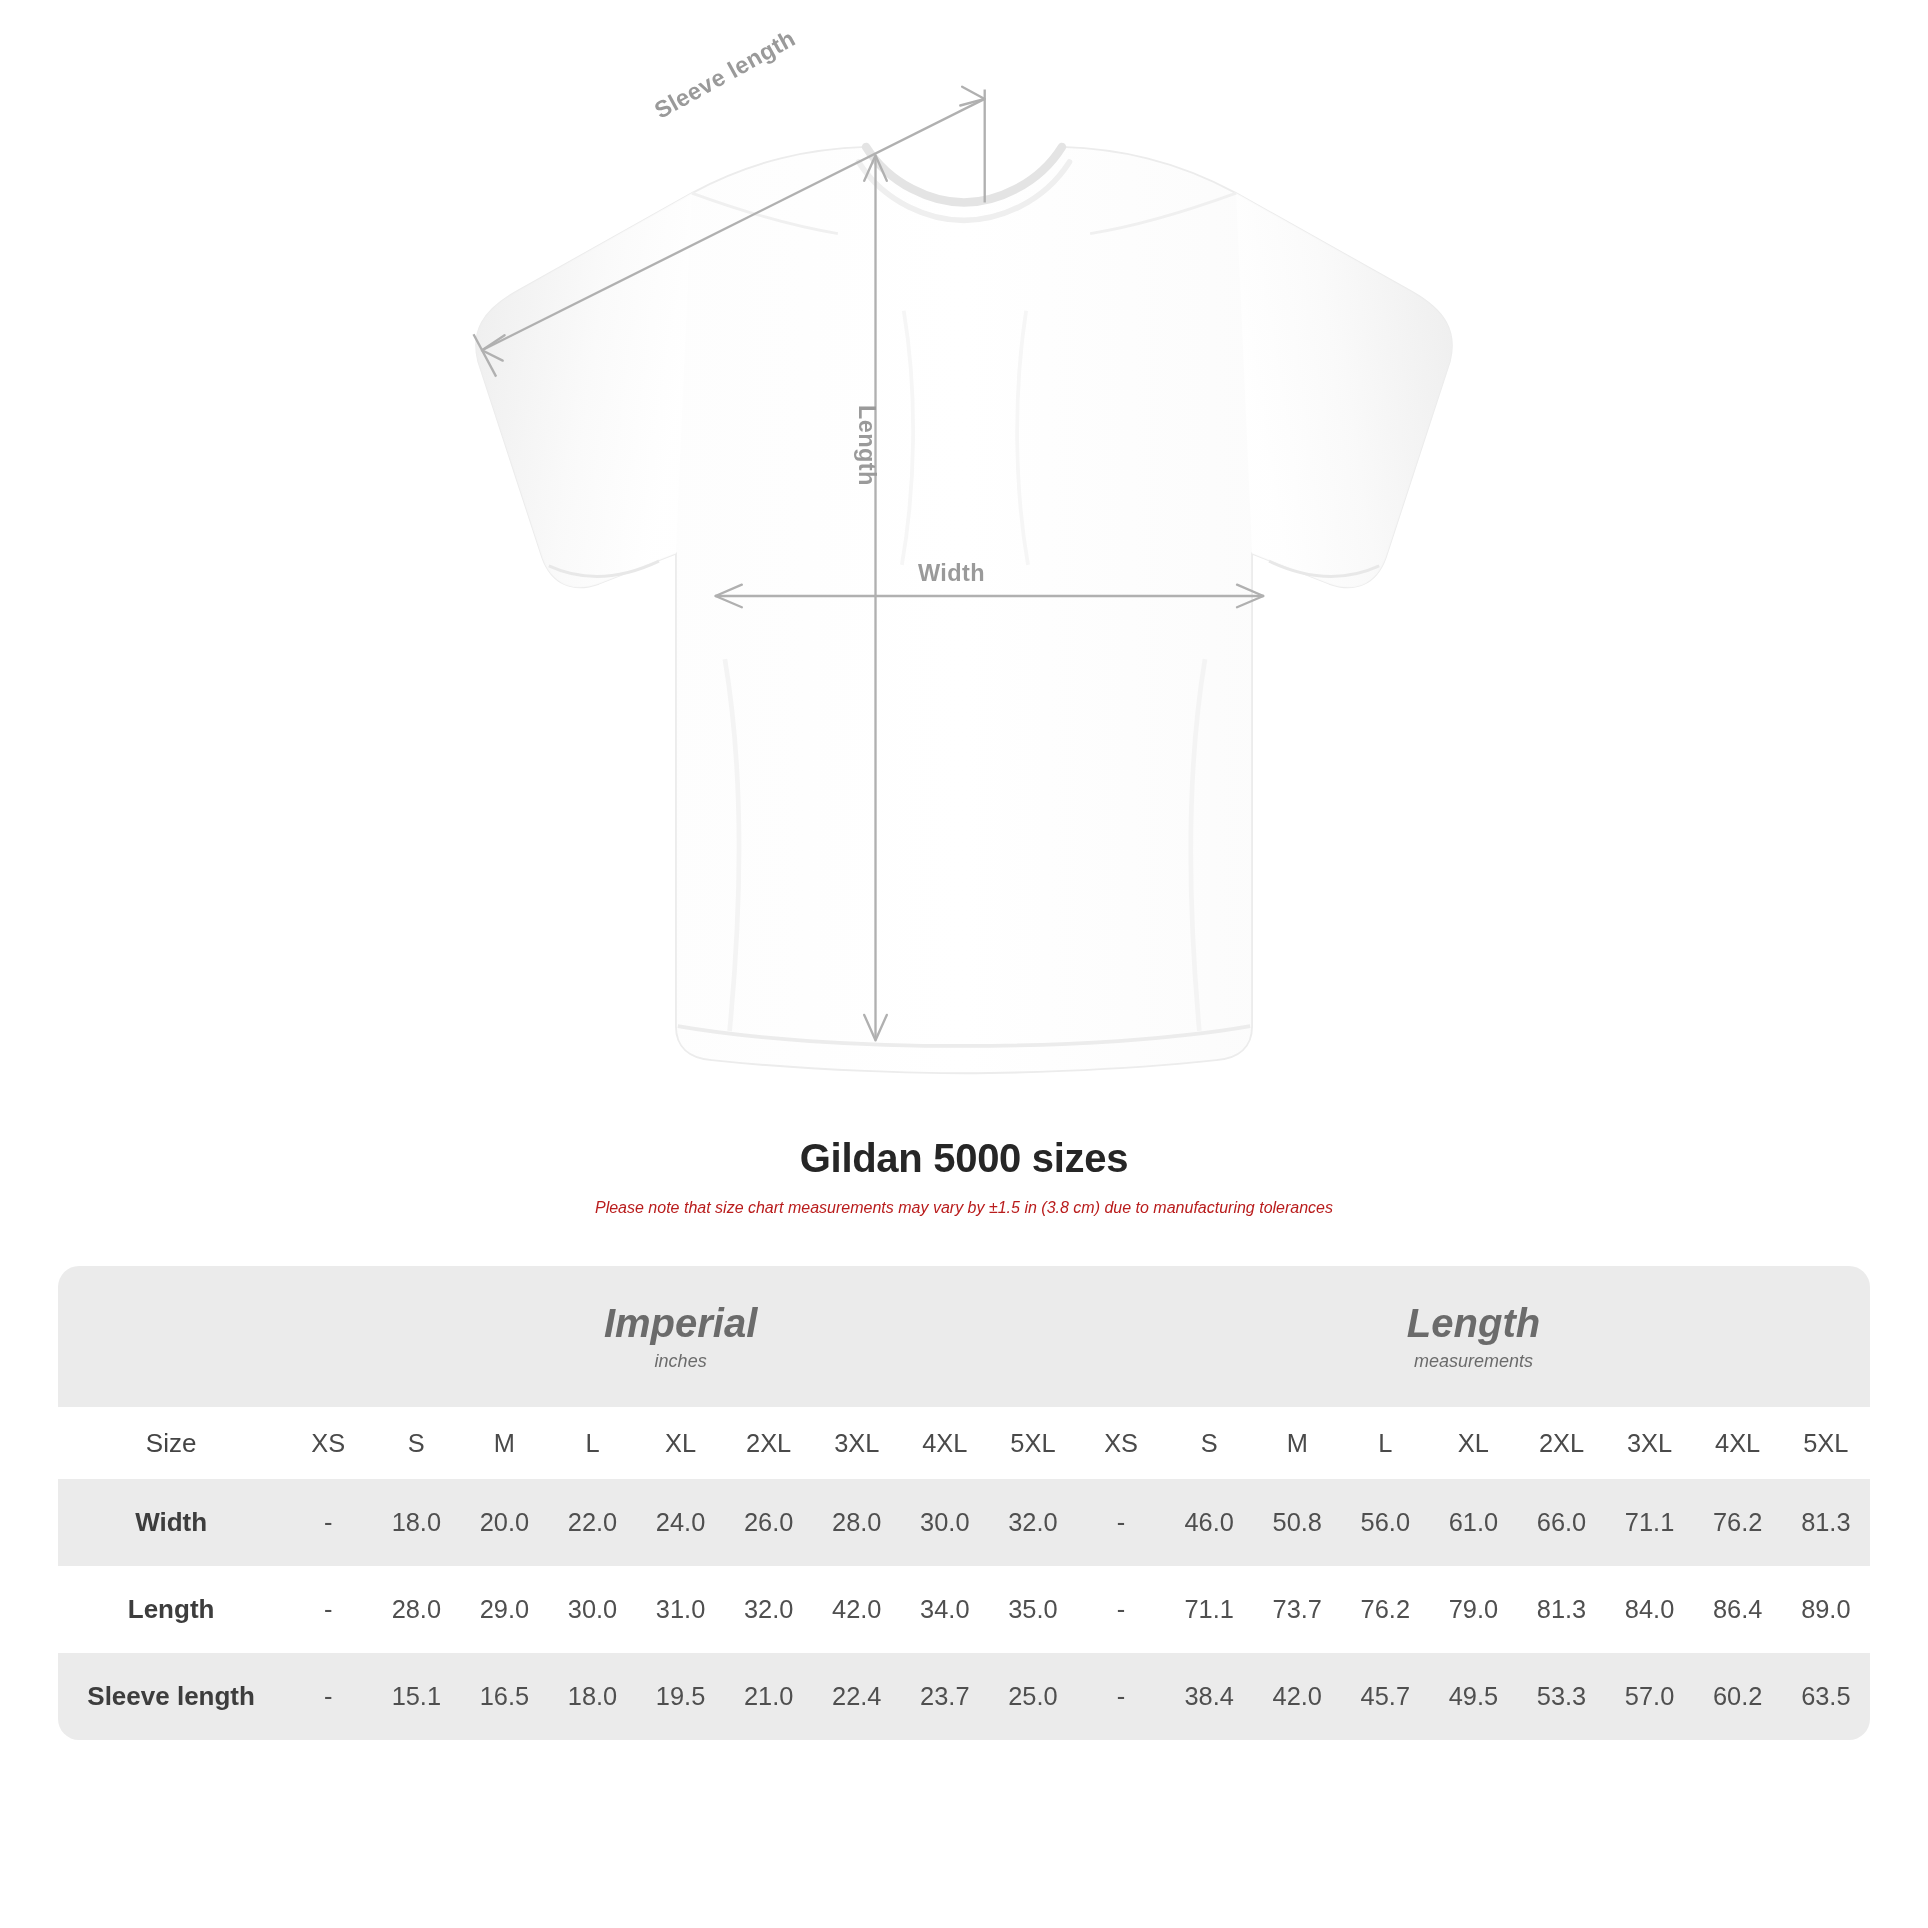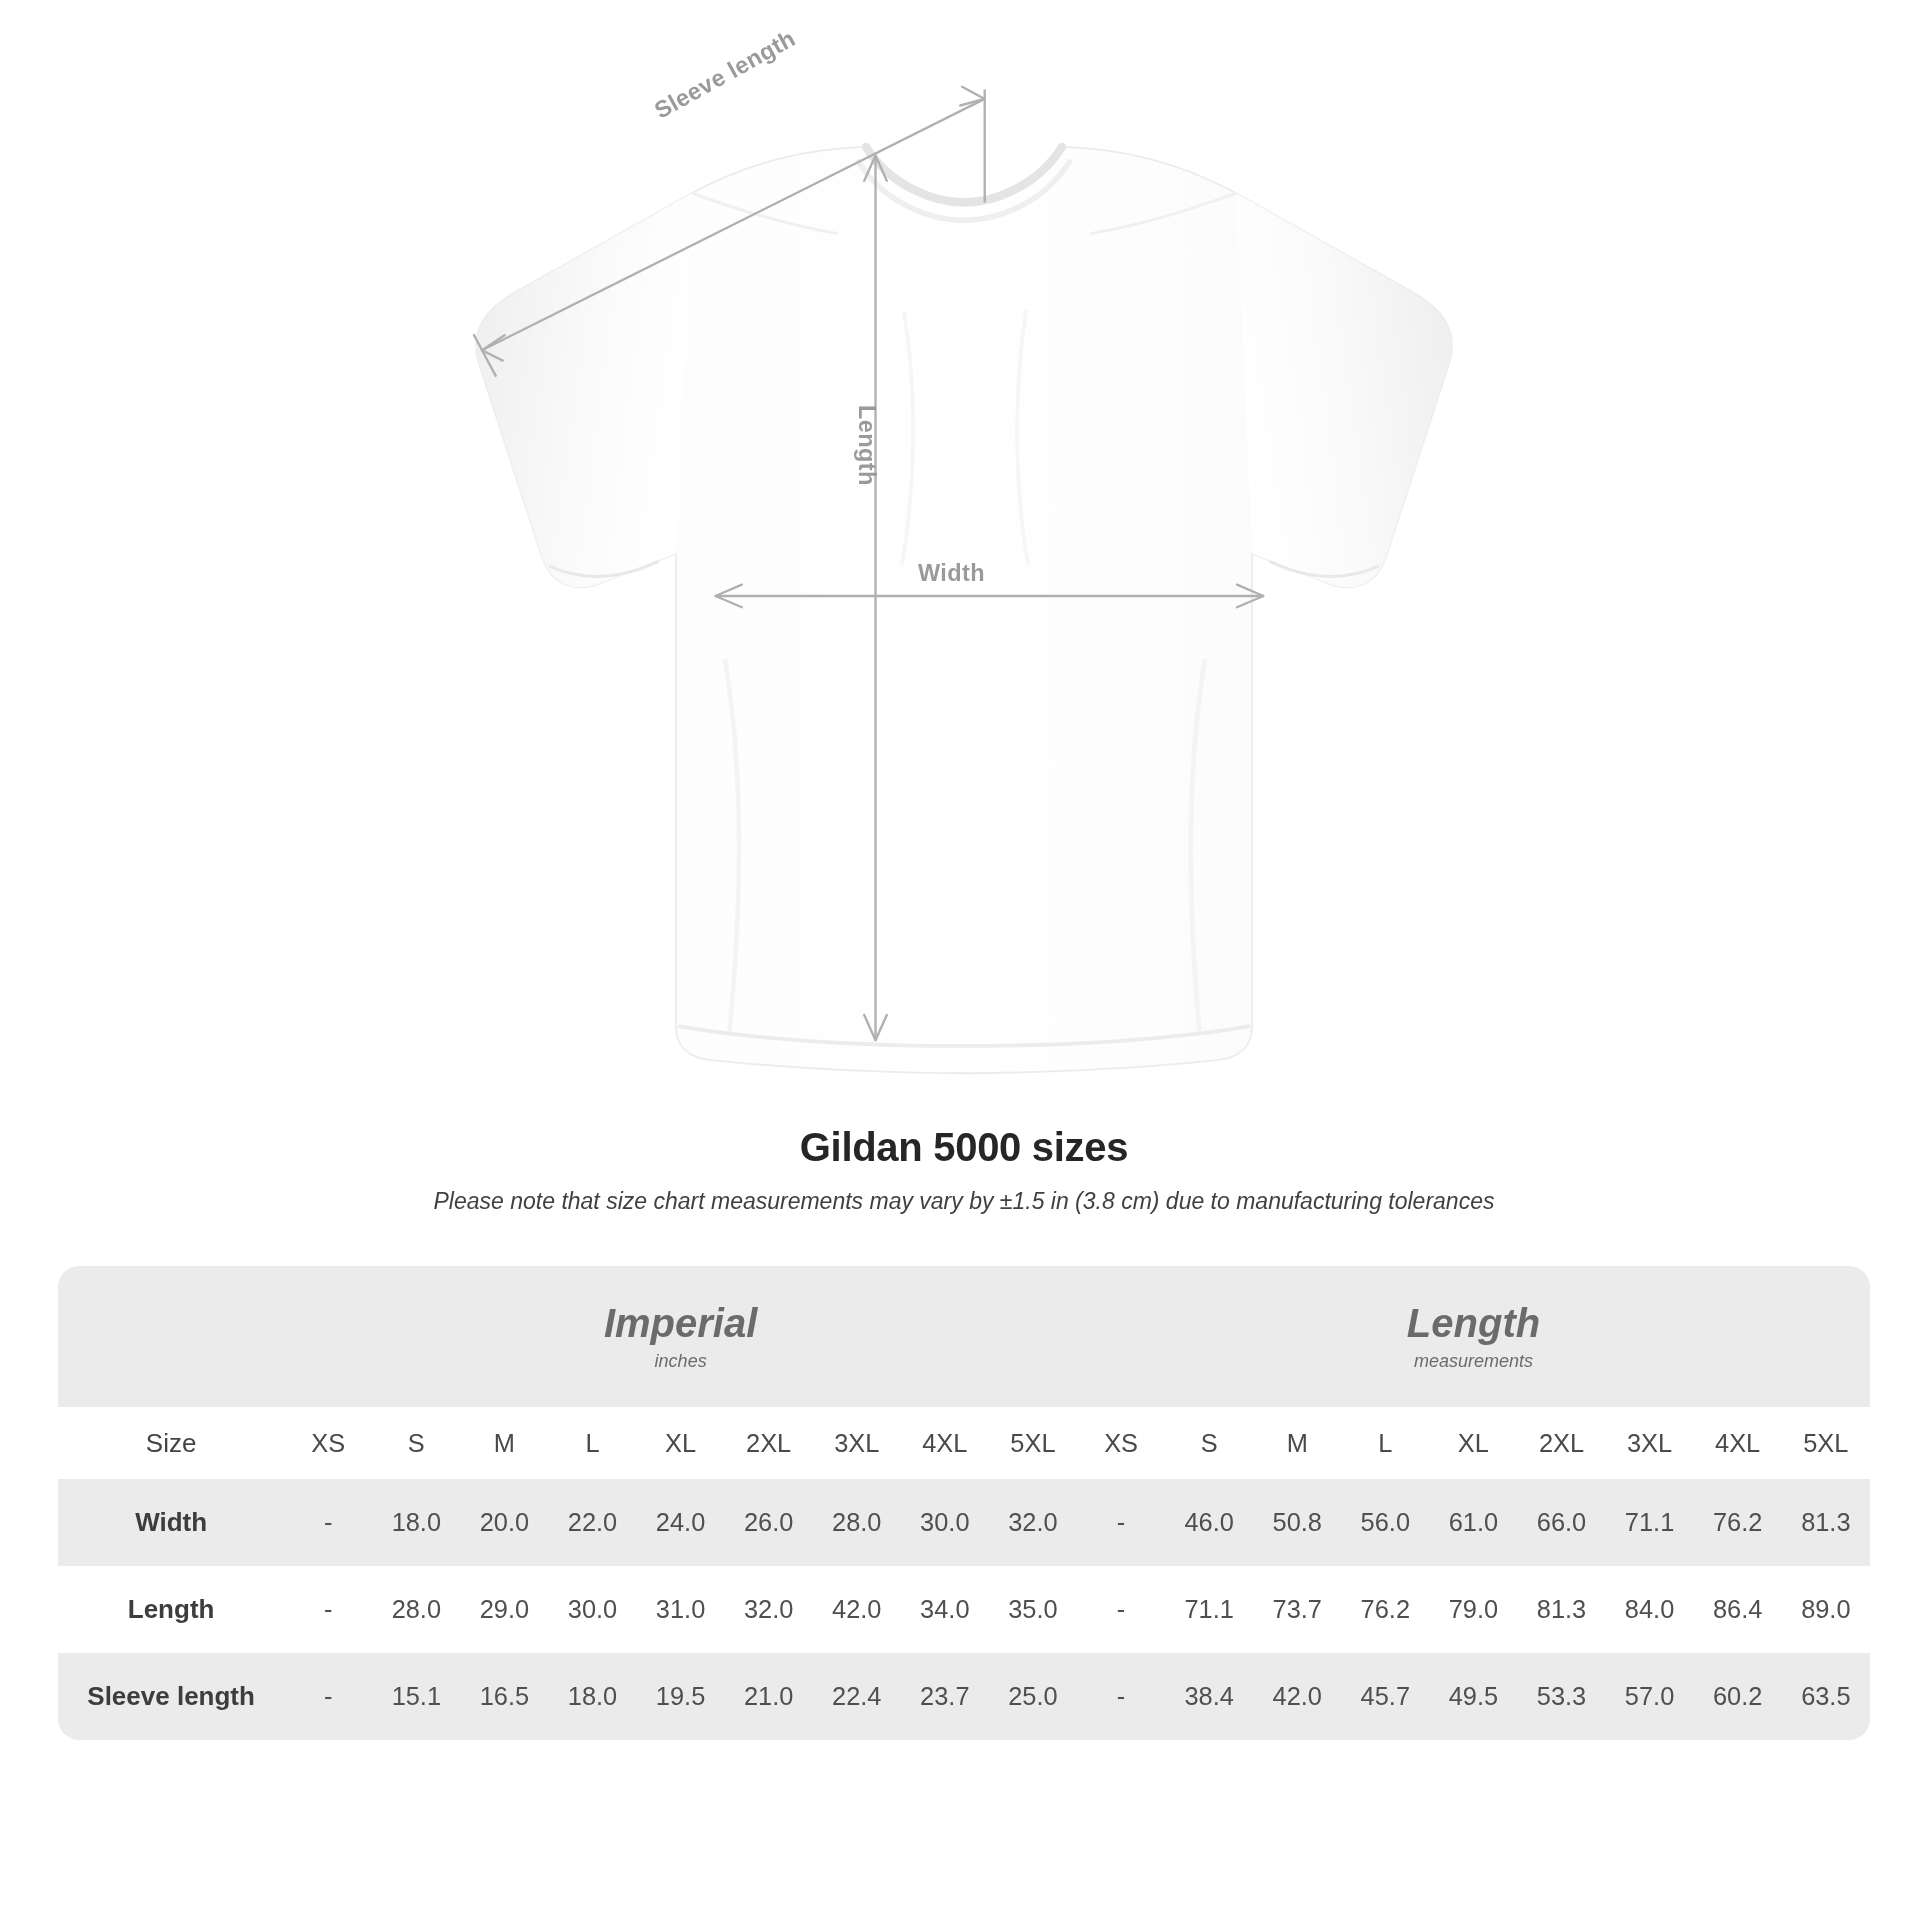--- a/index.html
+++ b/index.html
@@ -69,27 +69,27 @@
     left: 0;
     top: 1125px;
     width: 1928px;
     text-align: center;
   }
   .chart-title {
     font-size: 40px;
     font-weight: bold;
     color: #262626;
     letter-spacing: -0.3px;
-    margin: 0;
+    margin: 11px;
   }
   .chart-note {
     margin-top: 18px;
-    font-size: 23px;
+    font-size: 16px;
     font-style: italic;
-    color: #404040;
+    color: #b91c1c;
   }
 
   
   .table-area {
     position: absolute;
     left: 58px;
     top: 1266px;
     width: 1812px;
   }
   table.size-table {

